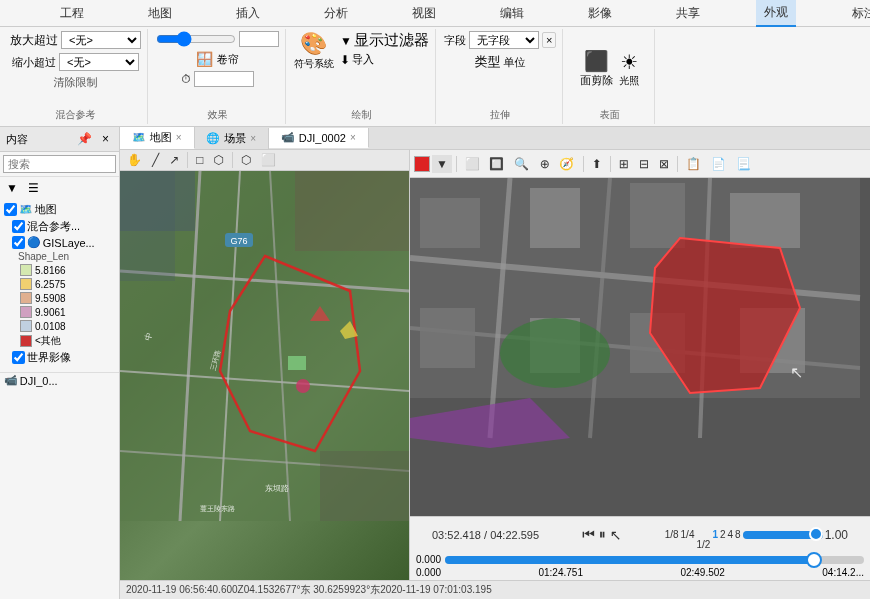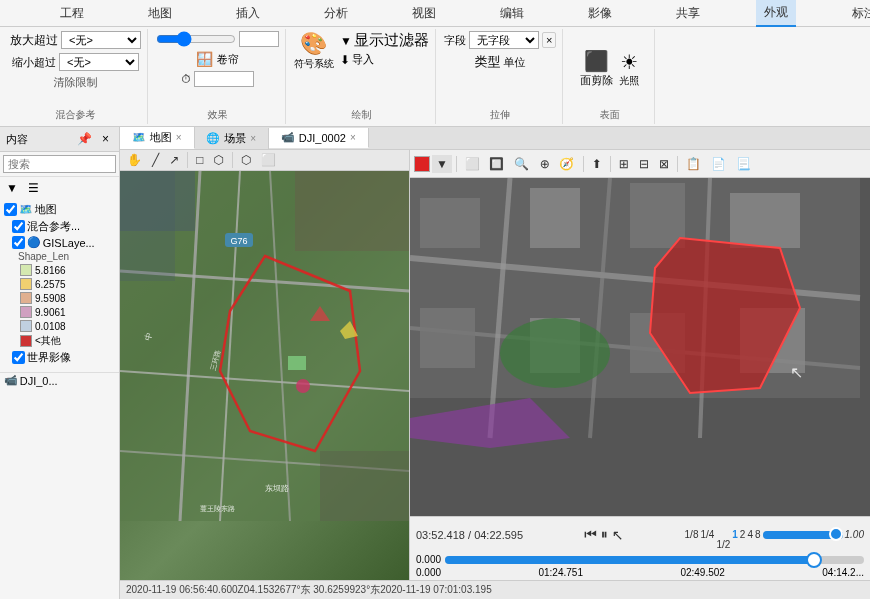--- a/index.html
+++ b/index.html
@@ -125,21 +125,21 @@
       width: 100%; height: 100%;
       background: linear-gradient(160deg, #444 0%, #666 40%, #333 70%, #555 100%);
       position: relative; overflow: hidden;
     }
 
     
     .video-controls-area {
       background: #f0f0f0; border-top: 1px solid #ccc; flex-shrink: 0;
     }
     .video-time-row {
-      display: flex; align-items: center; padding: 2px 6px; justify-content: space-between;
+      display: flex; align-items: center; padding: 2px 22px; justify-content: space-between;
       font-size: 11px; color: #333;
     }
     .video-playback-row {
       display: flex; align-items: center; gap: 4px; padding: 2px 6px;
     }
     .play-btn {
       background: transparent; border: none; cursor: pointer; font-size: 14px; color: #333;
     }
     .timeline-bar {
       flex: 1; height: 8px; background: #ccc; border-radius: 4px; position: relative; cursor: pointer;
@@ -515,21 +515,21 @@
               <span style="font-size:10px;">1/4</span>
               <span style="font-size:10px;margin-top:20px;">1/2</span>
               <span style="font-size:10px;font-weight:bold;color:#1e88e5;">1</span>
               <span style="font-size:10px;">2</span>
               <span style="font-size:10px;">4</span>
               <span style="font-size:10px;">8</span>
               <div style="width:80px;height:8px;background:#ccc;border-radius:4px;position:relative;">
                 <div style="position:absolute;right:0;top:-4px;width:14px;height:14px;background:#1e88e5;border-radius:50%;border:2px solid #fff;"></div>
                 <div style="width:100%;height:100%;background:#1e88e5;border-radius:4px;"></div>
               </div>
-              <span style="font-size:10px;font-style:italic;">1.00</span>
+              <span style="font-size:12px;">1.00</span>
             </div>
           </div>
           <div class="video-playback-row">
             <span style="font-size:10px;">0.000</span>
             <div class="timeline-bar">
               <div class="timeline-progress" style="width:88%;"></div>
               <div class="timeline-handle" style="left:calc(88% - 8px);"></div>
             </div>
           </div>
 

